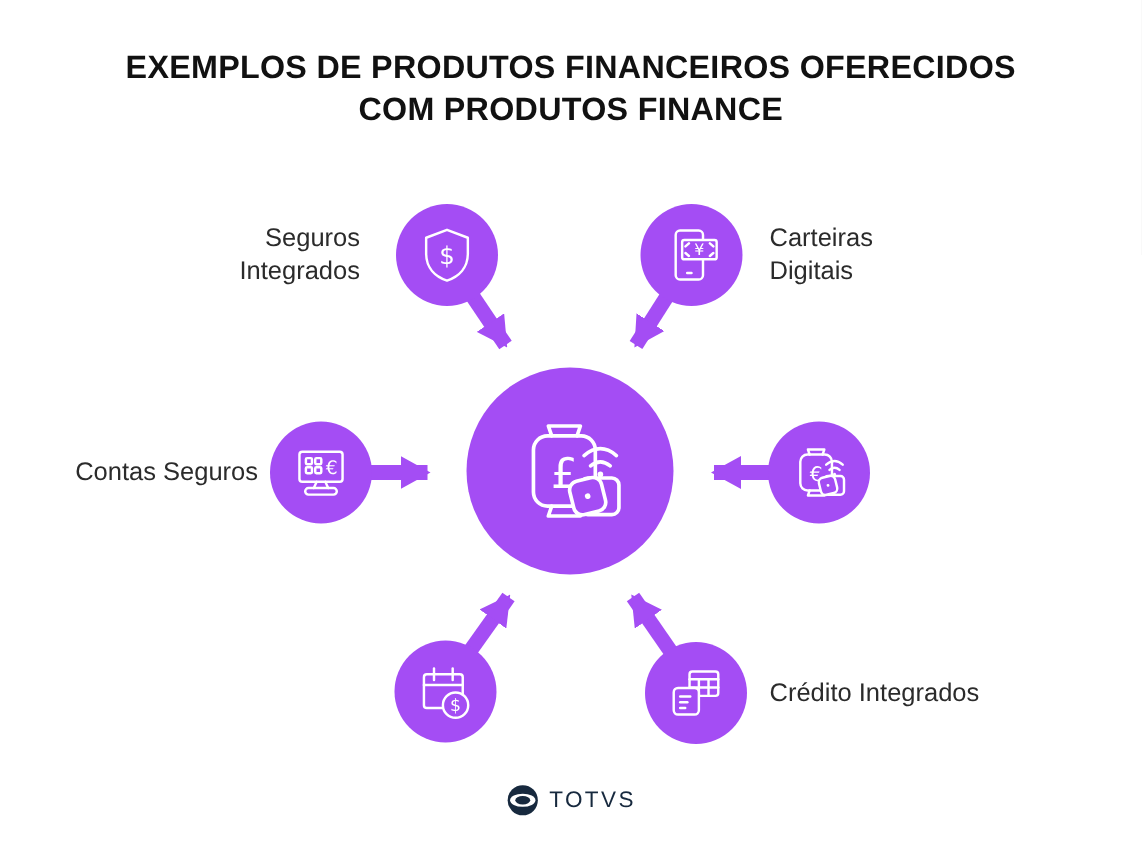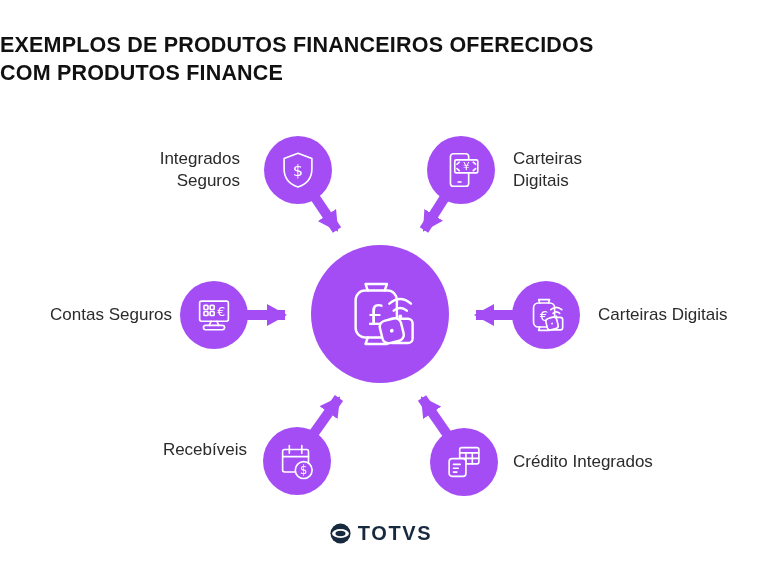--- a/index.html
+++ b/index.html
@@ -11,21 +11,21 @@
     --background:#FFFFFF;
   }
   *{margin:0;padding:0;box-sizing:border-box;}
   body{background:#e8e8e8;font-family:"Liberation Sans",sans-serif;}
   .canvas{
     position:relative;width:761px;height:564px;margin:0 auto;
     background:var(--background);overflow:hidden;
   }
   .title{
     position:absolute;top:31px;left:0;width:100%;
-    font-weight:700;font-size:21.5px;line-height:28px;
+    text-align:center;font-weight:700;font-size:21.5px;line-height:28px;
     color:var(--title-text);letter-spacing:.2px;
   }
   .arrows{position:absolute;left:0;top:0;z-index:0;}
   .arrow-line{stroke:var(--accent);stroke-width:10;fill:none;}
   .arrow-head{fill:var(--accent);stroke:none;}
   .circle{
     position:absolute;border-radius:50%;background:var(--accent);
     display:flex;align-items:center;justify-content:center;z-index:1;
   }
   .circle.sm{width:68px;height:68px;}
@@ -41,21 +41,21 @@
   .label{
     position:absolute;z-index:1;font-size:17px;line-height:22px;
     color:var(--label-text);white-space:nowrap;
   }
   .align-right{text-align:right;}
   .logo{
     position:absolute;top:522px;left:0;width:100%;z-index:1;
     display:flex;align-items:center;justify-content:center;gap:6px;
   }
   .logo-text{
-    font-weight:700;font-size:20px;letter-spacing:1.6px;color:var(--logo-navy);
+    font-weight:400;font-size:15px;letter-spacing:1.6px;color:var(--logo-navy);
   }
 </style>
 </head>
 <body>
 
 <div class="canvas">
 
   <div class="title">
     <div>EXEMPLOS DE PRODUTOS FINANCEIROS OFERECIDOS</div>
     <div>COM PRODUTOS FINANCE</div>
@@ -92,22 +92,22 @@
     </svg>
   </div>
 
   <div class="circle sm" style="left:264px;top:136px">
     <svg class="icon icon-sm" viewBox="0 0 48 48" width="46" height="46">
       <path d="M24 6.5 L38.5 12 V23 C38.5 32.8 32.3 39 24 41.8 C15.7 39 9.5 32.8 9.5 23 V12 Z"></path>
       <text x="24" y="30" font-size="17" text-anchor="middle">$</text>
     </svg>
   </div>
   <div class="label align-right" style="right:521px;top:148px">
+    <div>Seguros</div>
     <div>Integrados</div>
-    <div>Seguros</div>
   </div>
 
   <div class="circle sm" style="left:427px;top:136px">
     <svg class="icon icon-sm" viewBox="0 0 48 48" width="46" height="46">
       <rect x="13" y="7" width="19" height="34" rx="3"></rect>
       <line x1="21" y1="36.5" x2="24" y2="36.5"></line>
       <rect class="fill-accent" x="17.5" y="13.5" width="24" height="13.5" rx="1.5"></rect>
       <path d="M19.8 18 L22.2 15.9 M36.8 15.9 L39.2 18 M19.8 22.6 L22.2 24.7 M36.8 24.7 L39.2 22.6"></path>
       <text x="29.5" y="24" font-size="11" text-anchor="middle">¥</text>
     </svg>
@@ -143,37 +143,32 @@
       <path d="M29 18.5 Q34.8 13.6 40.5 18.5"></path>
       <path d="M31.3 22.2 Q34.8 19.3 38.3 22.2"></path>
       <circle class="fill-white" cx="34.8" cy="25.2" r="1"></circle>
       <rect x="27.8" y="26.5" width="13.6" height="13" rx="2.5"></rect>
       <g transform="rotate(-14 30.5 33)">
         <rect class="fill-accent" x="24.5" y="26.8" width="11.6" height="12.2" rx="3.2"></rect>
         <circle class="fill-white" cx="30.3" cy="32.9" r="1"></circle>
       </g>
     </svg>
   </div>
-  <div class="label" style="left:598px;top:304px">
-    <div>Carteiras Digitais</div>
-    <div></div>
-  </div>
 
   <div class="circle sm" style="left:263px;top:427px">
     <svg class="icon icon-sm" viewBox="0 0 48 48" width="46" height="46">
       <rect x="9" y="12" width="27" height="23.5" rx="2"></rect>
       <line x1="16" y1="8" x2="16" y2="16"></line>
       <line x1="29" y1="8" x2="29" y2="16"></line>
       <line x1="9" y1="19.5" x2="36" y2="19.5"></line>
       <circle class="fill-accent" cx="31" cy="33.5" r="8.8" style="stroke:#fff"></circle>
       <text x="31" y="37.8" font-size="12" text-anchor="middle">$</text>
     </svg>
   </div>
   <div class="label align-right" style="right:514px;top:439px">
-    <div>Recebíveis</div>
   </div>
 
   <div class="circle sm" style="left:430px;top:428px">
     <svg class="icon icon-sm" viewBox="0 0 48 48" width="46" height="46">
       <rect x="19.5" y="9" width="20" height="17" rx="2"></rect>
       <line x1="19.5" y1="14.5" x2="39.5" y2="14.5"></line>
       <line x1="26" y1="14.5" x2="26" y2="26"></line>
       <line x1="32.7" y1="14.5" x2="32.7" y2="26"></line>
       <line x1="19.5" y1="20.2" x2="39.5" y2="20.2"></line>
       <rect class="fill-accent" x="8.5" y="20.5" width="17.5" height="18.5" rx="3" style="stroke:#fff"></rect>

